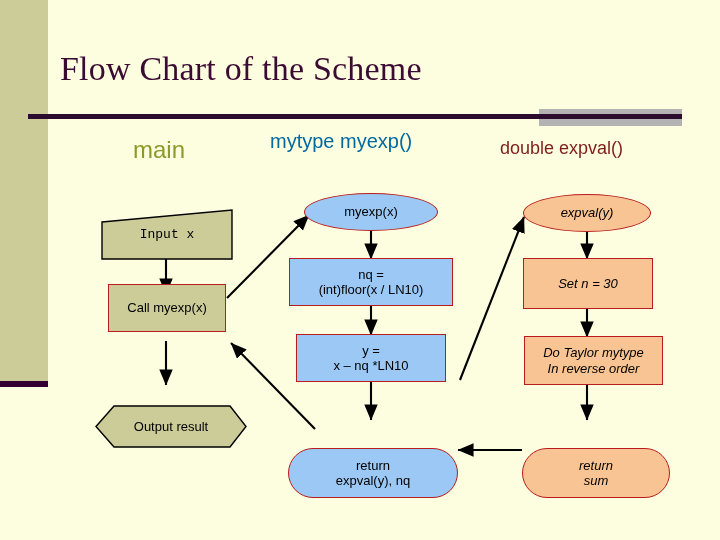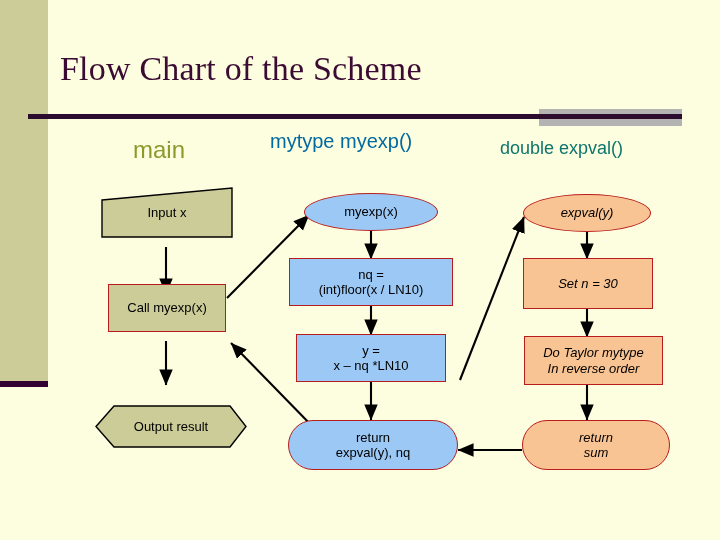--- a/index.html
+++ b/index.html
@@ -22,34 +22,34 @@
     position:absolute;left:60px;top:50px;width:520px;
     font-family:"Liberation Serif", serif;
     font-size:34px;color:#3B0B33;letter-spacing:.2px;
     white-space:nowrap;
   }
 
   
   .col-head{position:absolute;font-size:24px;white-space:nowrap;}
   .col-head.main{left:133px;top:136px;color:#8C9A2B;}
   .col-head.mid{left:270px;top:130px;color:#0369a1;font-size:20px;}
-  .col-head.right{left:500px;top:138px;color:#0f766e;font-size:18px;text-align:right;}
+  .col-head.right{left:500px;top:138px;color:#7f1d1d;font-size:18px;text-align:right;}
 
   
   .node{
     position:absolute;box-sizing:border-box;
     display:flex;align-items:center;justify-content:center;
     text-align:center;color:#000;font-size:13px;line-height:1.18;
     border:1px solid #b91c1c;
   }
   .node .txt{padding:0 4px;white-space:pre-line;}
   .olive{background:#CCCC99;}
   .blue{background:#9BC8F5;}
   .peach{background:#F9C493;font-style:italic;}
-  .rounded{border-radius:26px;}
+  .rounded{border-radius:26px;margin-top:28px;}
   .ellipse{border-radius:50%;}
   .trapezoid{border:none;background:transparent;}
   .trapezoid .shape{
     position:absolute;left:0;top:0;width:100%;height:100%;
   }
   .hexa{border:none;background:transparent;}
   .hexa .shape{position:absolute;left:0;top:0;width:100%;height:100%;}
   .shapetext{position:relative;z-index:2;}
 
   svg.wires{position:absolute;left:0;top:0;width:720px;height:540px;overflow:visible;}
@@ -85,21 +85,21 @@
       <path d="M587,232 L587,259"></path>
       <path d="M587,309 L587,337"></path>
       <path d="M587,385 L587,420"></path>
       <path d="M522,450 L458,450"></path>
       <path d="M227,298 L309,215"></path>
       <path d="M315,429 L231,343"></path>
       <path d="M460,380 L524,217"></path>
     </g>
   </svg>
 
-  <div class="node trapezoid olive" style="left:100px;top:186px;width:134px;height:53px;">
+  <div class="node trapezoid olive" style="left:100px;top:208px;width:134px;height:53px;font-family:Liberation Mono, monospace;">
     <svg class="shape" viewBox="0 0 134 53" preserveAspectRatio="none">
       <polygon points="2,14 132,2 132,51 2,51" fill="#CCCC99" stroke="#000" stroke-width="1.4"></polygon>
     </svg>
     <span class="txt shapetext">Input x</span>
   </div>
 
   <div class="node olive" style="left:108px;top:284px;width:118px;height:48px;">
     <span class="txt">Call myexp(x)</span>
   </div>
 

